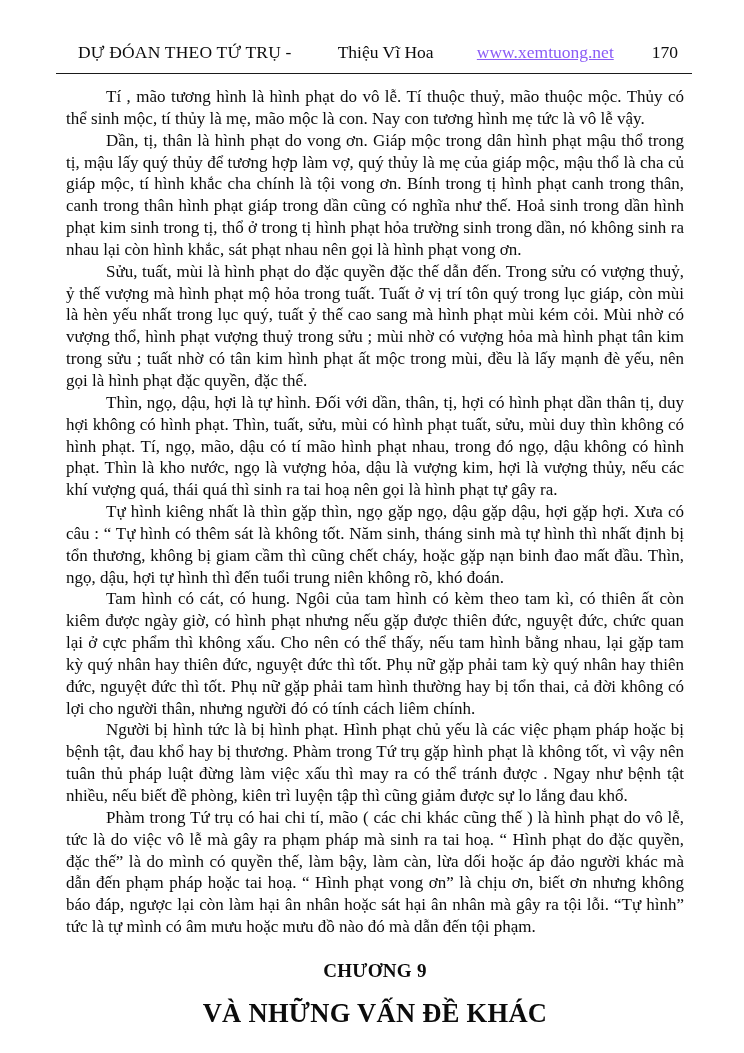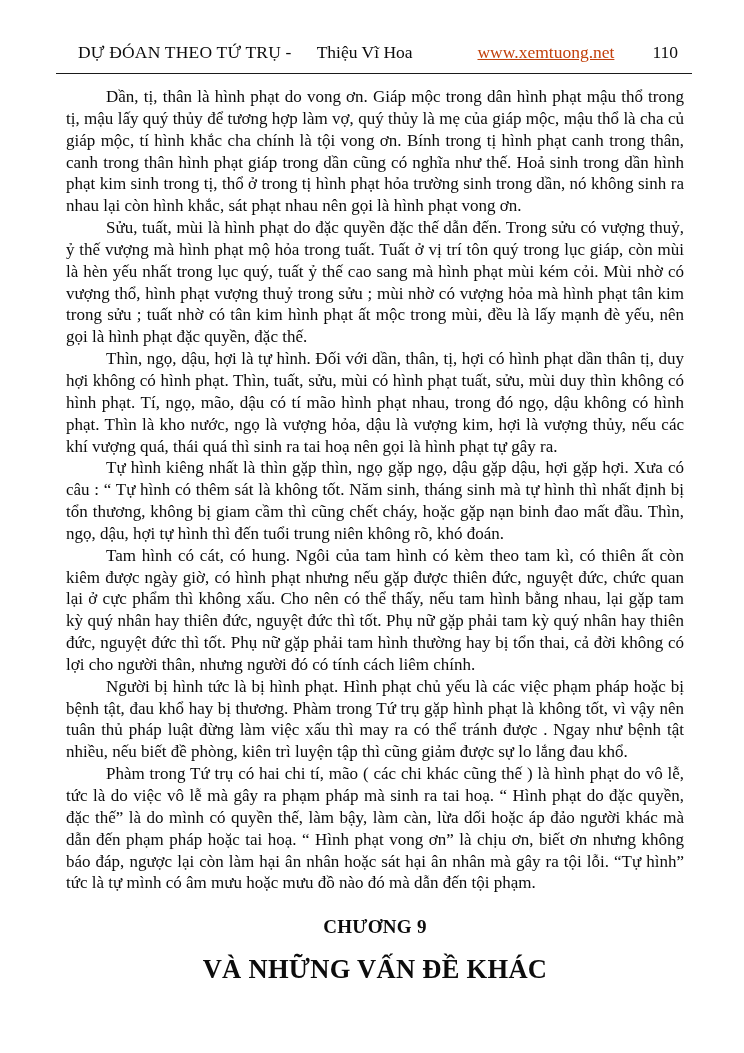--- a/index.html
+++ b/index.html
@@ -17,25 +17,25 @@
     padding: 42px 60px 0 66px;
   }
   .header {
     display: flex;
     align-items: flex-end;
     font-size: 17.5px;
     white-space: nowrap;
     padding: 0 6px 0 12px;
   }
   .header .book-title { letter-spacing: 0.2px; }
-  .header .author { margin-left: 25px; font-family: Liberation Serif, serif; }
+  .header .author { margin-left: 46px; font-family: Liberation Serif, serif; }
   .header .spacer { flex: 1; }
   .header .website {
     text-decoration: underline;
-    color: #c2410c;
+    color: #8b5cf6;
     margin-right: 38px;
   }
   .header .page-number { }
   .header-rule {
     border: none;
     border-top: 1.6px solid #1a1a1a;
     margin: 10px -8px 0 -10px;
   }
   .body-text {
     margin-top: 12px;
@@ -67,26 +67,27 @@
 </head>
 <body>
 
 <div class="page">
 
   <div class="header">
     <span class="book-title">DỰ ĐÓAN THEO TỨ TRỤ -</span>
     <span class="author">Thiệu Vĩ  Hoa</span>
     <span class="spacer"></span>
     <span class="website">www.xemtuong.net</span>
-    <span class="page-number">110</span>
+    <span class="page-number">170</span>
   </div>
 
   <hr class="header-rule">
 
   <div class="body-text">
+    <p>Tí , mão tương hình là hình phạt do vô lễ. Tí thuộc thuỷ, mão thuộc mộc. Thủy có thể sinh mộc, tí thủy là mẹ, mão mộc là con. Nay con tương hình mẹ tức là vô lễ vậy.</p>
     <p>Dần, tị, thân là hình phạt do vong ơn. Giáp mộc trong dân hình phạt mậu thổ trong tị, mậu lấy quý thủy để tương hợp làm vợ, quý thủy là mẹ của giáp mộc, mậu thổ là cha củ giáp mộc, tí hình khắc cha chính là tội vong ơn. Bính trong tị hình phạt canh trong thân, canh trong thân hình phạt giáp trong dần cũng có nghĩa như thế. Hoả sinh trong dần hình phạt kim sinh trong tị, thổ ở trong tị hình phạt hỏa trường sinh trong dần, nó không sinh ra nhau lại còn hình khắc, sát phạt nhau nên gọi là hình phạt vong ơn.</p>
     <p>Sửu, tuất, mùi là hình phạt do đặc quyền đặc thế dẫn đến. Trong sửu có vượng thuỷ, ỷ thế vượng mà hình phạt mộ hỏa trong tuất. Tuất ở vị trí tôn quý trong lục giáp, còn mùi là hèn yếu nhất trong lục quý, tuất ỷ thế cao sang mà hình phạt mùi kém cỏi. Mùi nhờ có vượng thổ, hình phạt vượng thuỷ trong sửu ; mùi nhờ có vượng hỏa mà hình phạt tân kim trong sửu ; tuất nhờ có tân kim hình phạt ất mộc trong mùi, đều là lấy mạnh đè yếu, nên gọi là hình phạt đặc quyền, đặc thế.</p>
     <p>Thìn, ngọ, dậu, hợi là tự hình. Đối với dần, thân, tị, hợi có hình phạt dần thân tị, duy hợi không có hình phạt. Thìn, tuất, sửu, mùi có hình phạt tuất, sửu, mùi duy thìn không có hình phạt. Tí, ngọ, mão, dậu có tí mão hình phạt nhau, trong đó ngọ, dậu không có hình phạt. Thìn là kho nước, ngọ là vượng hỏa, dậu là vượng kim, hợi là vượng thủy, nếu các khí vượng quá, thái quá thì sinh ra tai hoạ nên gọi là hình phạt tự gây ra.</p>
     <p>Tự hình kiêng nhất là thìn gặp thìn, ngọ gặp ngọ, dậu gặp dậu, hợi gặp hợi. Xưa có câu : “ Tự hình có thêm sát là không tốt. Năm sinh, tháng sinh mà tự hình thì nhất định bị tổn thương, không bị giam cầm thì cũng chết cháy, hoặc gặp nạn binh đao mất đầu. Thìn, ngọ, dậu, hợi tự hình thì đến tuổi trung niên không rõ, khó đoán.</p>
     <p>Tam hình có cát, có hung. Ngôi của tam hình có kèm theo tam kì, có thiên ất còn kiêm được ngày giờ, có hình phạt nhưng nếu gặp được thiên đức, nguyệt đức, chức quan lại ở cực phẩm thì không xấu. Cho nên có thể thấy, nếu tam hình bằng nhau, lại gặp tam kỳ quý nhân hay thiên đức, nguyệt đức thì tốt. Phụ nữ gặp phải tam kỳ quý nhân hay thiên đức, nguyệt đức thì tốt. Phụ nữ gặp phải tam hình thường hay bị tổn thai, cả đời không có lợi cho người thân, nhưng người đó có tính cách liêm chính.</p>
     <p>Người bị hình tức là bị hình phạt. Hình phạt chủ yếu là các việc phạm pháp hoặc bị bệnh tật, đau khổ hay bị thương. Phàm trong Tứ trụ gặp hình phạt là không tốt, vì vậy nên tuân thủ pháp luật đừng làm việc xấu thì may ra có thể tránh được . Ngay như bệnh tật nhiều, nếu biết đề phòng, kiên trì luyện tập thì cũng giảm được sự lo lắng đau khổ.</p>
     <p>Phàm trong Tứ trụ có hai chi tí, mão ( các chi khác cũng thế ) là hình phạt do vô lễ, tức là do việc vô lễ mà gây ra phạm pháp mà sinh ra tai hoạ. “ Hình phạt do đặc quyền, đặc thế” là do mình có quyền thế, làm bậy, làm càn, lừa dối hoặc áp đảo người khác mà dẫn đến phạm pháp hoặc tai hoạ. “ Hình phạt vong ơn” là chịu ơn, biết ơn nhưng không báo đáp, ngược lại còn làm hại ân nhân hoặc sát hại ân nhân mà gây ra tội lỗi. “Tự hình” tức là tự mình có âm mưu hoặc mưu đồ nào đó mà dẫn đến tội phạm.</p>
   </div>
 
   <div class="chapter">

